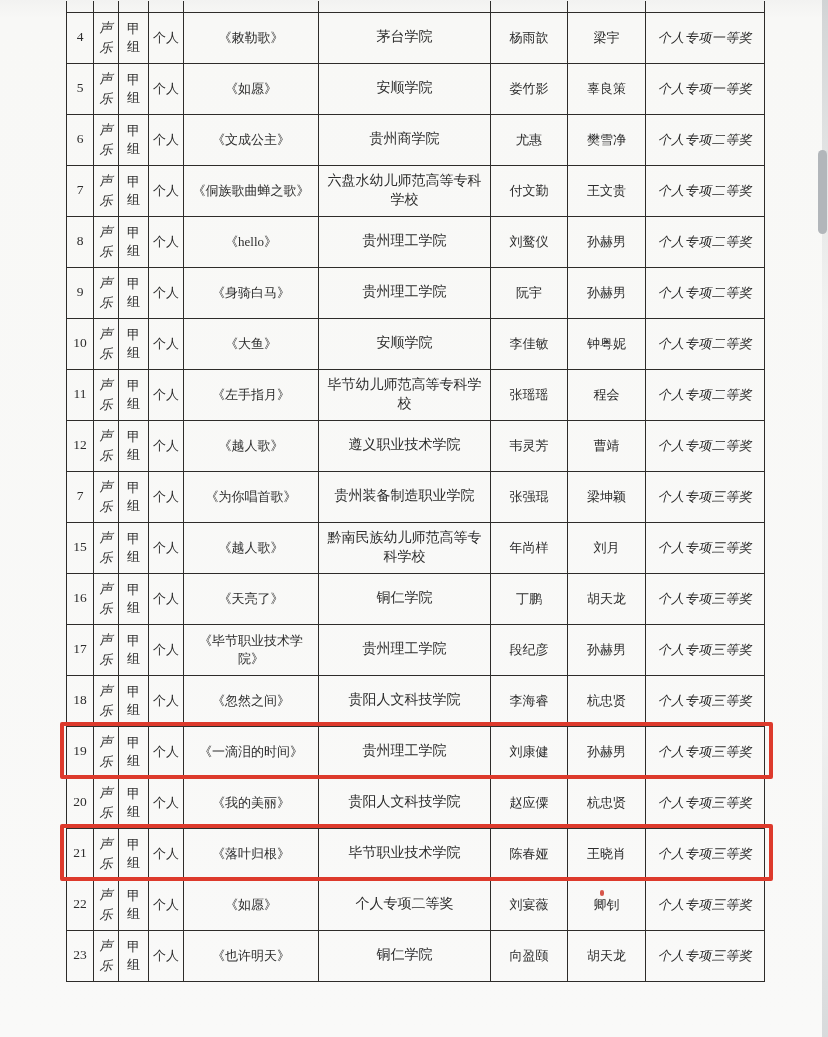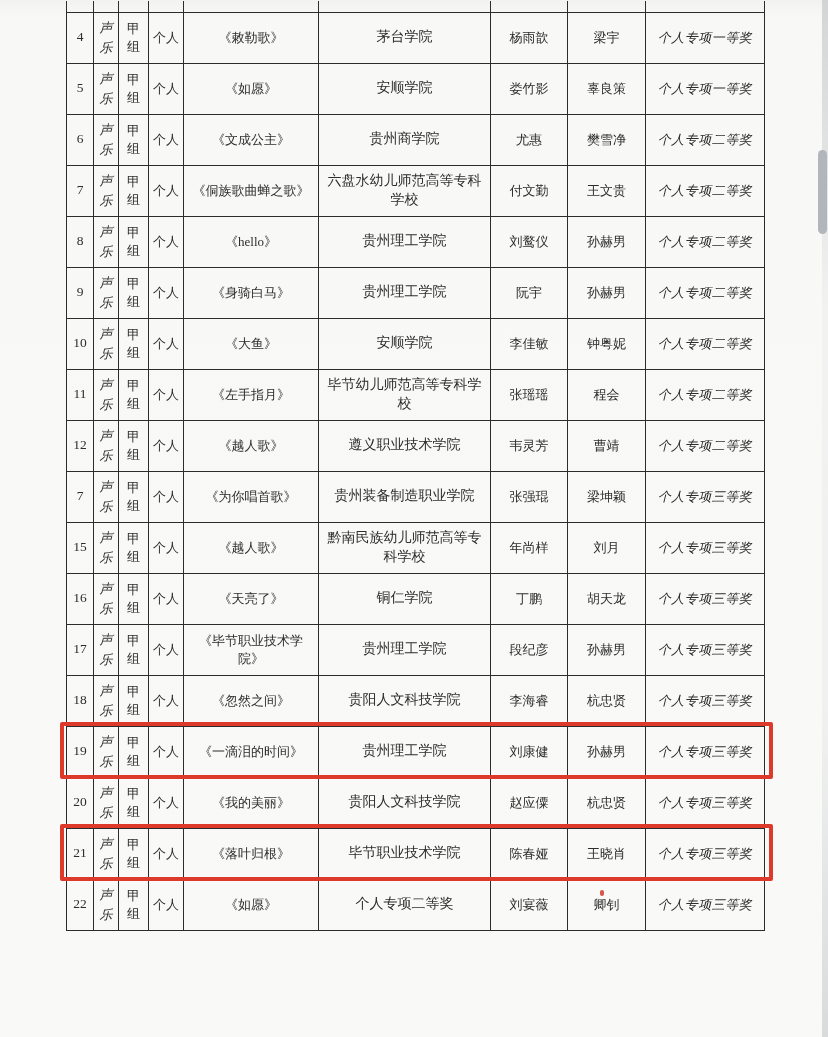--- a/index.html
+++ b/index.html
@@ -261,20 +261,31 @@
     <td class="c-no">22</td>
     <td class="c-cat">声乐</td>
     <td class="c-group">甲组</td>
     <td class="c-form">个人</td>
     <td class="c-title">《如愿》</td>
     <td class="c-school">个人专项二等奖</td>
     <td class="c-perf">刘宴薇</td>
     <td class="c-teach">卿钊</td>
     <td class="c-award">个人专项三等奖</td>
   </tr>
+        <tr>
+    <td class="c-no">23</td>
+    <td class="c-cat">声乐</td>
+    <td class="c-group">甲组</td>
+    <td class="c-form">个人</td>
+    <td class="c-title">《也许明天》</td>
+    <td class="c-school">铜仁学院</td>
+    <td class="c-perf">向盈颐</td>
+    <td class="c-teach">胡天龙</td>
+    <td class="c-award">个人专项三等奖</td>
+  </tr>
       </tbody>
   </table>
 <div class="hl-box" style="top: 721px; height: 57px;"></div>
     <div class="hl-box" style="top: 823px; height: 57px;"></div>
   </div>
 
 <div class="edge-strip"></div>
 <div class="scroll-thumb"></div>
 <div class="red-speck"></div>
 

